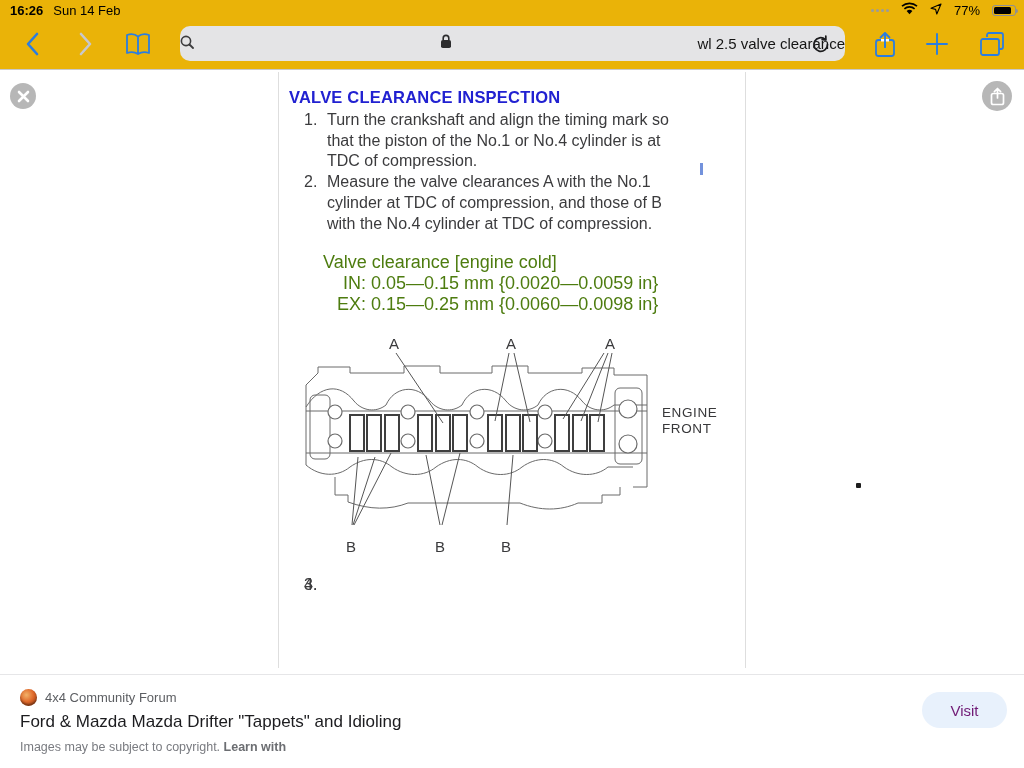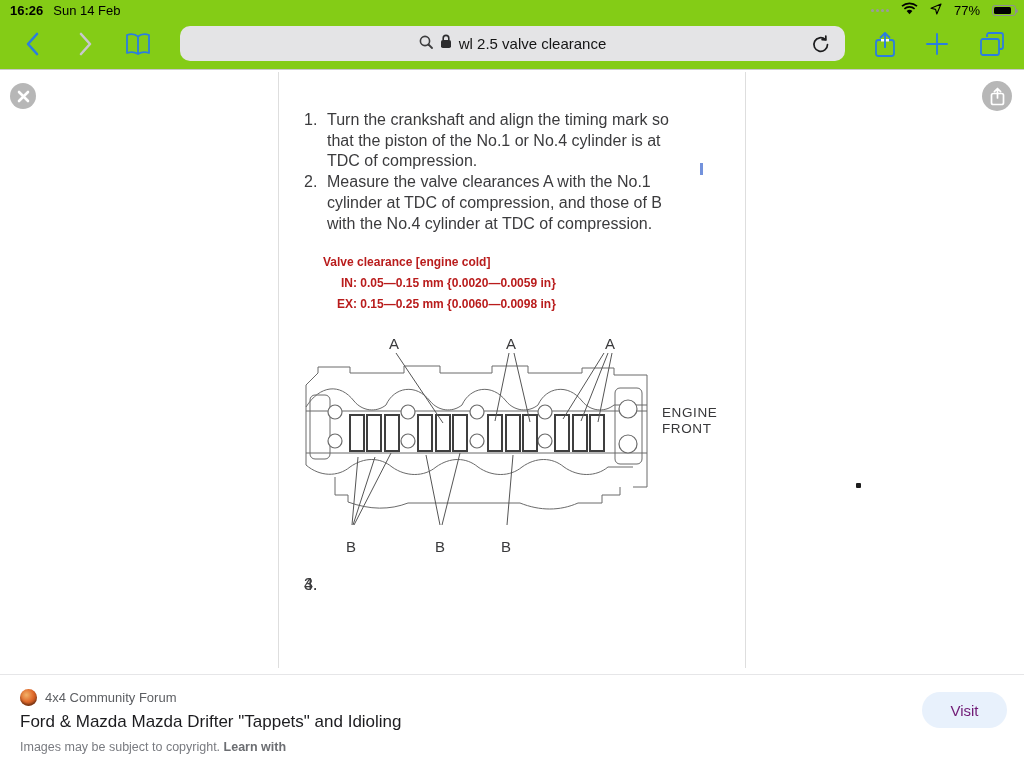--- a/index.html
+++ b/index.html
@@ -1,57 +1,57 @@
 <!DOCTYPE html>
 <html><head>
 <meta charset="utf-8">
 <style>
   * { margin:0; padding:0; box-sizing:border-box; }
   html,body { width:1024px; height:768px; overflow:hidden; }
   body { font-family:"Liberation Sans", sans-serif; background:#fff; position:relative; }
 
   
   .chrome { position:absolute; left:0; top:0; width:1024px; height:70px;
-            background:#84cc16; border-bottom:1px solid #c9c9cb; }
+            background:#eab308; border-bottom:1px solid #c9c9cb; }
   .statusbar { position:absolute; left:0; top:0; width:100%; height:20px; }
   .status-left { position:absolute; left:10px; top:3px; font-size:13px; color:#000; }
   .status-time { font-weight:700; }
   .status-date { margin-left:10px; font-weight:400; }
   .status-right { position:absolute; right:8px; top:2px; display:flex; align-items:center; gap:12px; height:16px; }
   .cell-dots { display:flex; gap:2px; align-items:center; }
   .cell-dots i { width:3px; height:3px; border-radius:50%; background:#9a9a9e; }
   .batt-pct { font-size:13px; color:#000; }
   .battery { position:relative; width:24px; height:11px; border:1px solid #8e8e93; border-radius:3px; }
   .battery .fill { position:absolute; left:1px; top:1px; bottom:1px; width:76%; background:#000; border-radius:1.5px; }
   .battery .nub { position:absolute; right:-3px; top:3px; width:2px; height:4px; background:#8e8e93; border-radius:0 2px 2px 0; }
 
   .toolbar { position:absolute; left:0; top:20px; width:100%; height:48px; }
   .tb-btn { position:absolute; top:0; height:48px; display:flex; align-items:center; justify-content:center;
             background:none; border:none; cursor:pointer; }
   .urlbar { position:absolute; left:180px; top:6px; width:665px; height:35px; background:#e4e4e6;
-            border-radius:10px; display:flex; align-items:center; justify-content:center; gap:7px; }
+            border-radius:10px; display:flex; align-items:center; justify-content:space-between; gap:7px; }
   .url-text { font-size:15px; color:#151515; }
   .reload { position:absolute; right:13px; top:7px; }
 
   
   .content { position:absolute; left:0; top:70px; width:1024px; height:604px; background:#fff; }
   .scan-edge { position:absolute; top:2px; width:1px; height:596px; background:#dedede; }
   .circle-btn { position:absolute; border:none; border-radius:50%; background:#b7b7b7;
                 display:flex; align-items:center; justify-content:center; cursor:pointer; }
 
   .doc { position:absolute; left:0; top:0; width:1024px; height:604px; color:#3b3b3d; }
   .doc-title { position:absolute; left:289px; top:18px; font-size:16.5px; font-weight:700;
                color:#2121d1; letter-spacing:0.2px; }
   .steps { position:absolute; left:289px; width:452px; list-style:none; }
   .steps-top { top:40px; }
   .steps-bottom { top:505px; }
   .step { position:relative; padding-left:38px; font-size:16px; line-height:20.7px; width:403px; }
   .step-num { position:absolute; left:15px; top:0; }
-  .spec { position:absolute; left:323px; top:182px; font-weight:700; color:#b91c1c;
-          font-size:12px; line-height:21px; white-space:nowrap; }
+  .spec { position:absolute; left:323px; top:182px; font-weight:400; color:#4d7c0f;
+          font-size:18px; line-height:21px; white-space:nowrap; }
   .spec .spec-line { padding-left:14px;text-align:right; }
 
   .diagram { position:absolute; left:290px; top:255px; width:460px; height:235px; }
   .engine-front { font-size:13.5px; letter-spacing:0.6px; fill:#38383a; }
   .dg-label { font-size:15px; fill:#3a3a3c; }
 
   .dot-artifact { position:absolute; left:856px; top:413px; width:5px; height:5px;
                   background:#1d1d1d; border-radius:1px; }
   .blue-artifact { position:absolute; left:700px; top:93px; width:3px; height:12px;
                    background:#5a7fd6; opacity:.85; }
@@ -177,20 +177,21 @@
       </svg>
   </button>
   <button class="circle-btn" style="left:982px; top:11px; width:30px; height:30px;">
     <svg width="15" height="19" viewBox="0 0 15 19">
         <rect x="1.5" y="6.5" width="12" height="11" rx="1.8" fill="none" stroke="#fff" stroke-width="1.7"></rect>
         <path d="M7.5 11 L7.5 1.8 M4.4 4.6 L7.5 1.5 L10.6 4.6" fill="none" stroke="#fff" stroke-width="1.7" stroke-linecap="round" stroke-linejoin="round"></path>
       </svg>
   </button>
 
   <div class="doc">
+    <div class="doc-title">VALVE CLEARANCE INSPECTION</div>
 
     <ol class="steps steps-top">
       <li class="step">
         <span class="step-num">1.</span>
         <span>Turn the crankshaft and align the timing mark so that the piston of the No.1 or No.4 cylinder is at TDC of compression.</span>
       </li>
       <li class="step">
         <span class="step-num">2.</span>
         <span>Measure the valve clearances A with the No.1 cylinder at TDC of compression, and those of B with the No.4 cylinder at TDC of compression.</span>
       </li>

